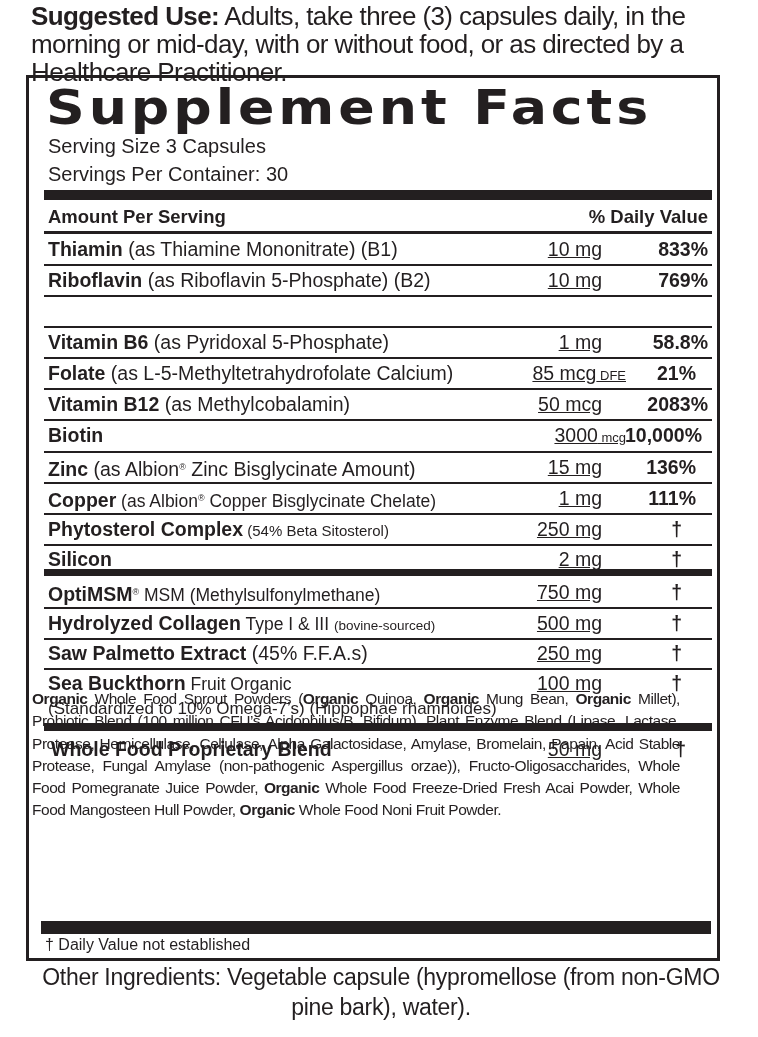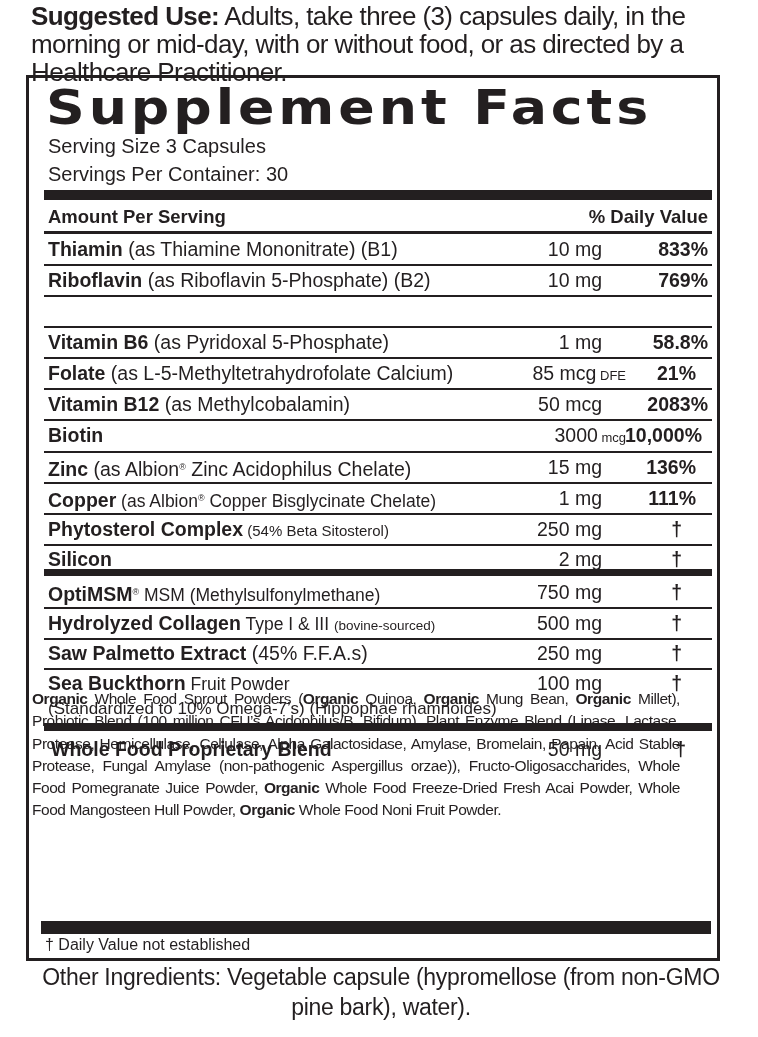--- a/index.html
+++ b/index.html
@@ -18,21 +18,21 @@
            white-space:nowrap; transform:scaleX(1.12); transform-origin:left top; }
   .serving { position:absolute; left:19px; font-size:20px; line-height:24px; }
   .bar { position:absolute; left:15px; width:668px; background:#231f20; }
   .rule { position:absolute; left:15px; width:668px; height:1.5px; background:#231f20; }
   .hdr { position:absolute; left:19px; width:660px; top:128px; font-size:18.5px;
          font-weight:bold; display:flex; justify-content:space-between; }
   .row { position:absolute; left:19px; width:664px; height:38px; font-size:19.5px; line-height:30px; }
   .row .name { position:absolute; left:0; white-space:nowrap; }
   .row .name b { font-weight:bold; }
   .row .name .sub { font-size:15px; }
-  .row .amt { position:absolute; right:110px; white-space:nowrap; }
+  .row .amt { position:absolute; right:110px; white-space:nowrap;text-decoration:underline; }
   .row .amt .unit-sm { font-size:13px; }
   .row .dv { position:absolute; right:4px; text-align:right; white-space:nowrap;font-weight:bold; }
   .row .dv.dag { right:30px; }
   .row sup { font-size:9px; vertical-align:6px; }
   .row .second { position:absolute; left:0; top:26px; font-size:17px; white-space:nowrap; }
   .blend-text { position:absolute; left:32px; top:688px; width:648px;
                 font-family:"Liberation Sans Narrow","Liberation Sans", sans-serif;
                 font-size:15.5px; line-height:22.3px; letter-spacing:-0.45px; text-align:justify; }
   .blend-text b { font-weight:bold; }
   .other { position:absolute; left:31px; top:962px; width:700px;
@@ -87,21 +87,21 @@
     <span class="dv">2083%</span>
   </div>
   <div class="rule" style="top:341px"></div>
   <div class="row" style="top:342px">
     <span class="name"><b>Biotin</b></span>
     <span class="amt" style="right:86px"><span>3000</span><span class="unit-sm"> mcg</span></span>
     <span class="dv" style="right:10px">10,000%</span>
   </div>
   <div class="rule" style="top:373px"></div>
   <div class="row" style="top:374px">
-    <span class="name"><b>Zinc</b><span> (as Albion</span><sup>®</sup><span> Zinc Acidophilus Chelate)</span></span>
+    <span class="name"><b>Zinc</b><span> (as Albion</span><sup>®</sup><span> Zinc Bisglycinate Amount)</span></span>
     <span class="amt">15 mg</span>
     <span class="dv" style="right:16px">136%</span>
   </div>
   <div class="rule" style="top:404px"></div>
   <div class="row" style="top:405px">
     <span class="name"><b>Copper</b><span style="font-size:17.5px"> (as Albion</span><sup>®</sup><span style="font-size:17.5px"> Copper Bisglycinate Chelate)</span></span>
     <span class="amt">1 mg</span>
     <span class="dv" style="right:16px">111%</span>
   </div>
   <div class="rule" style="top:435px"></div>
@@ -131,21 +131,21 @@
     <span class="dv dag">†</span>
   </div>
   <div class="rule" style="top:560px"></div>
   <div class="row" style="top:560px">
     <span class="name"><b>Saw Palmetto Extract</b><span> (45% F.F.A.s)</span></span>
     <span class="amt">250 mg</span>
     <span class="dv dag">†</span>
   </div>
   <div class="rule" style="top:590px"></div>
   <div class="row" style="top:590px;height:52px">
-    <span class="name"><b>Sea Buckthorn</b><span style="font-size:17.5px"> Fruit Powder</span></span>
+    <span class="name"><b>Sea Buckthorn</b><span style="font-size:17.5px"> Fruit Organic</span></span>
     <span class="second">(Standardized to 10% Omega-7’s) (Hippophae rhamnoides)</span>
     <span class="amt">100 mg</span>
     <span class="dv dag">†</span>
   </div>
 
   <div class="bar" style="top:645px;height:8px"></div>
 
   <div class="row" style="top:656px">
     <span class="name" style="left:3px"><b>Whole Food Proprietary Blend</b></span>
     <span class="amt" style="right:110px">50 mg</span>

